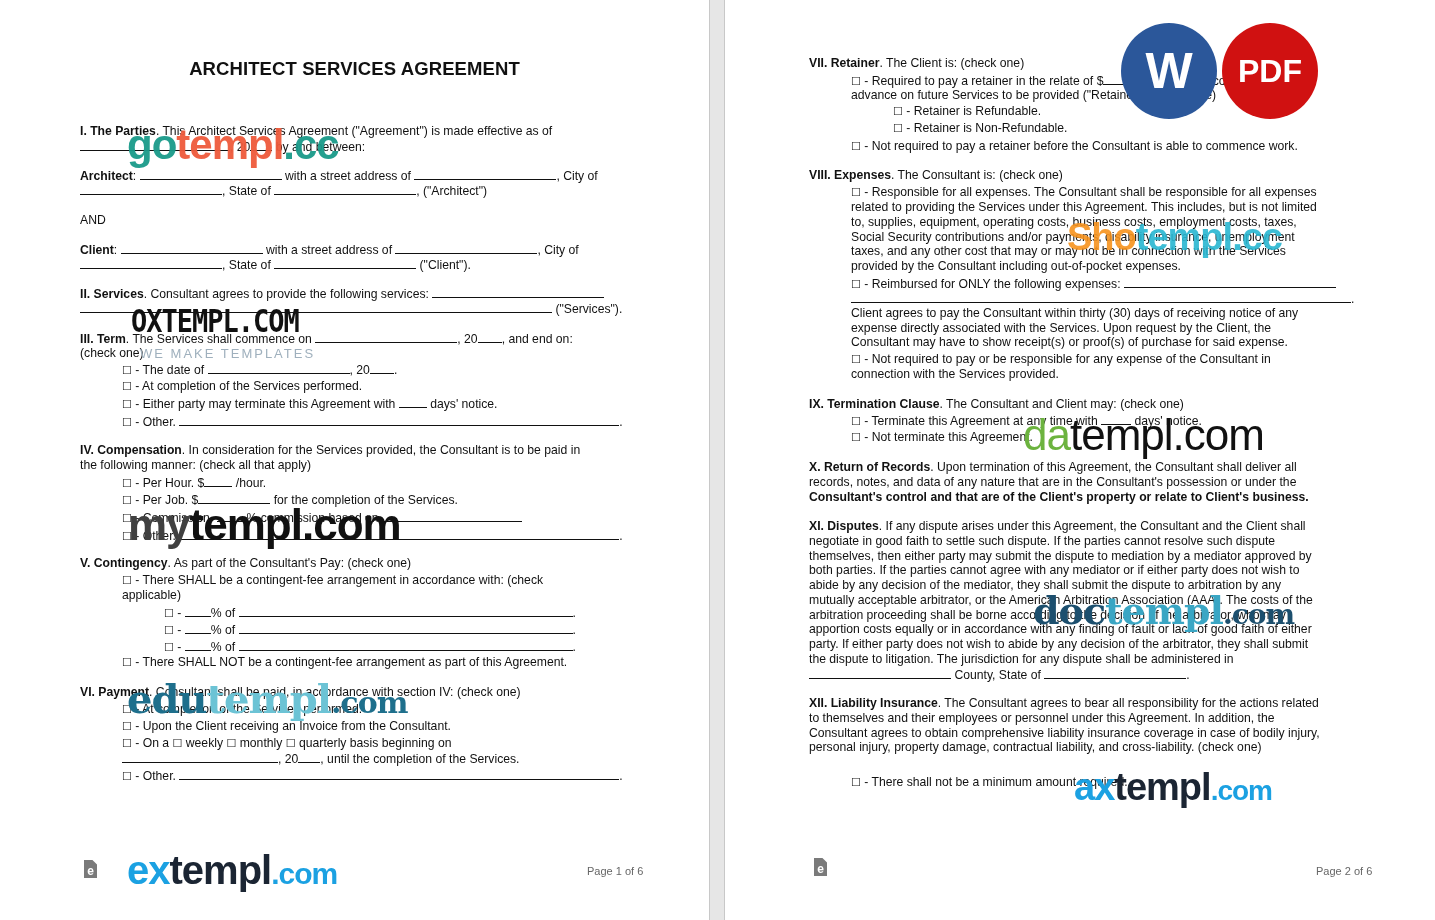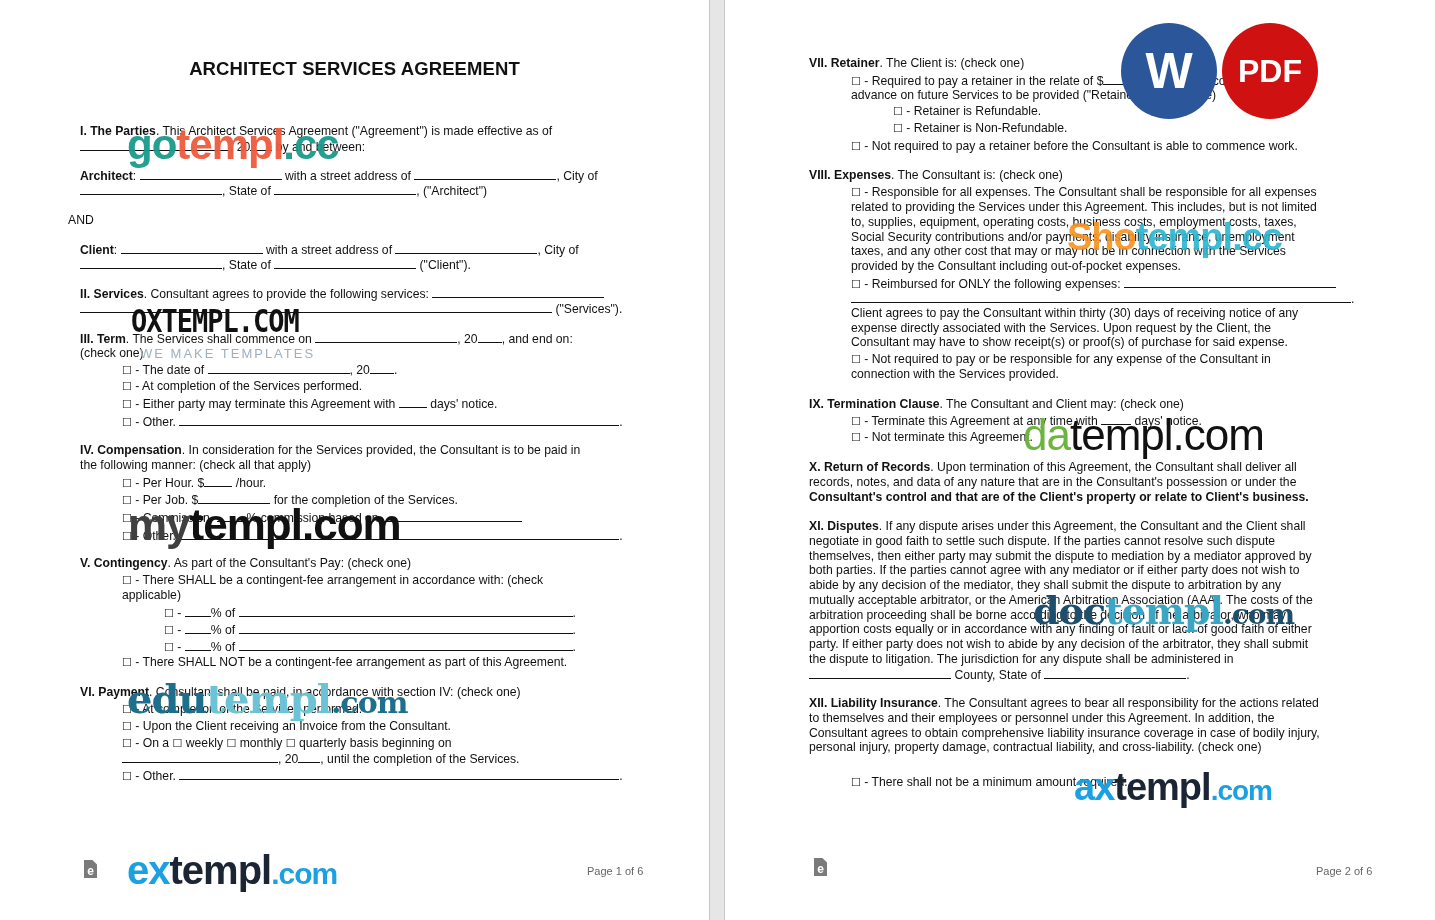--- a/index.html
+++ b/index.html
@@ -50,21 +50,21 @@
     <span class="u" style="width:150px"></span><span>, 20</span><span class="u" style="width:22px"></span><span> by and between:</span>
   </div>
 
   <div class="ln" style="left:80px;top:168px;">
     <span class="b">Architect</span><span>: </span><span class="u" style="width:142px"></span><span> with a street address of </span><span class="u" style="width:142px"></span><span>, City of</span>
   </div>
   <div class="ln" style="left:80px;top:183px;">
     <span class="u" style="width:142px"></span><span>, State of </span><span class="u" style="width:142px"></span><span>, ("Architect")</span>
   </div>
 
-  <div class="ln" style="left:68px;top:213px;">AND</div>
+  <div class="ln" style="left:80px;top:213px;">AND</div>
 
   <div class="ln" style="left:80px;top:242px;">
     <span class="b">Client</span><span>: </span><span class="u" style="width:142px"></span><span> with a street address of </span><span class="u" style="width:142px"></span><span>, City of</span>
   </div>
   <div class="ln" style="left:80px;top:257px;">
     <span class="u" style="width:142px"></span><span>, State of </span><span class="u" style="width:142px"></span><span> ("Client").</span>
   </div>
 
   <div class="ln" style="left:80px;top:286px;">
     <span class="b">II. Services</span><span>. Consultant agrees to provide the following services: </span><span class="u" style="width:172px"></span>

